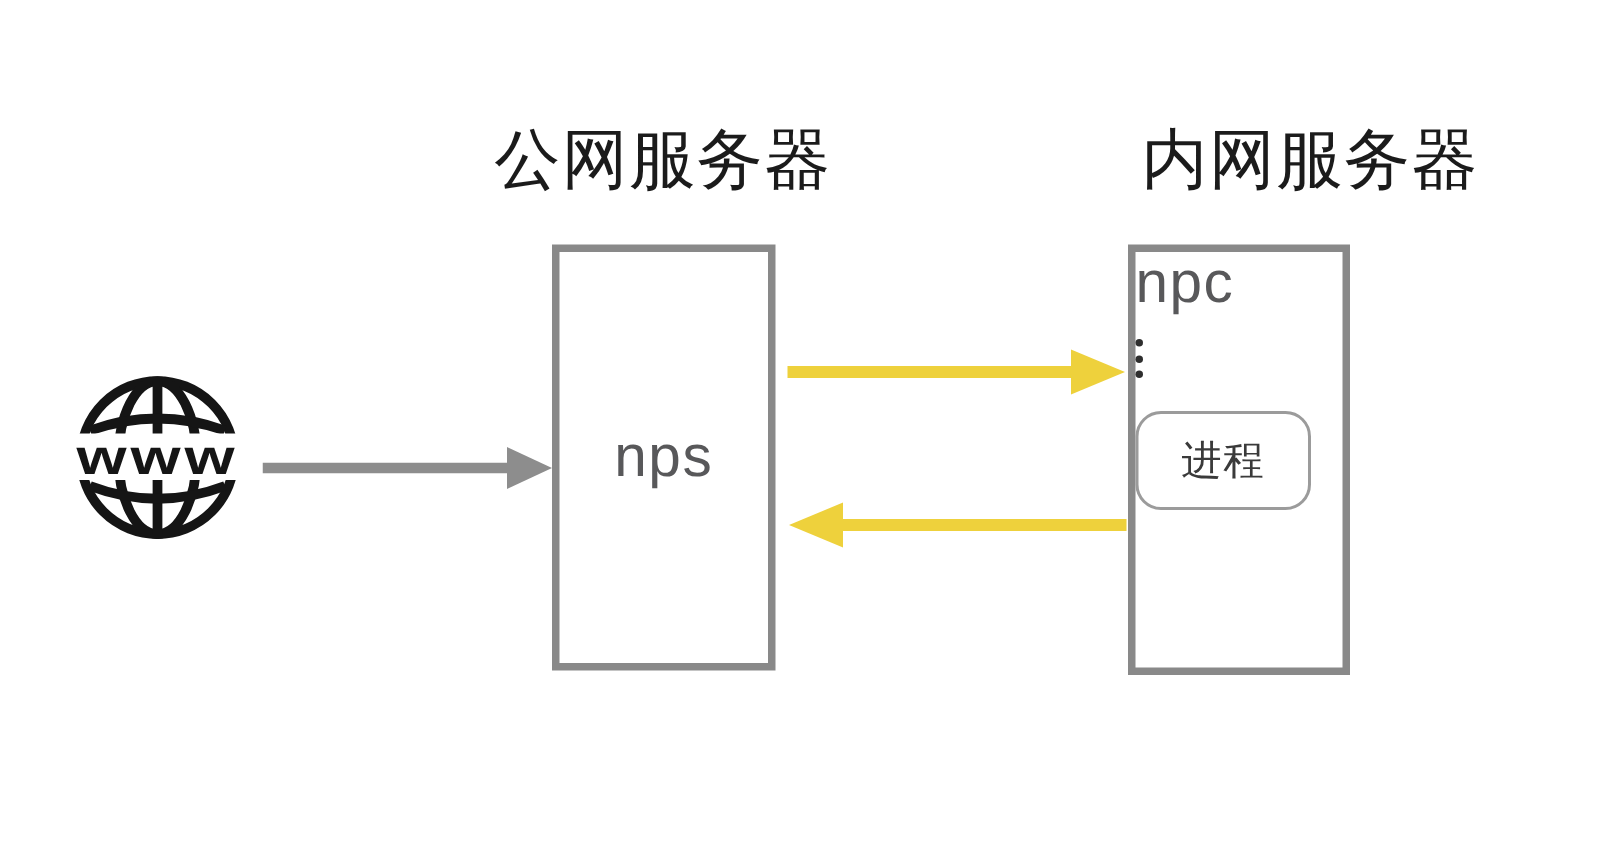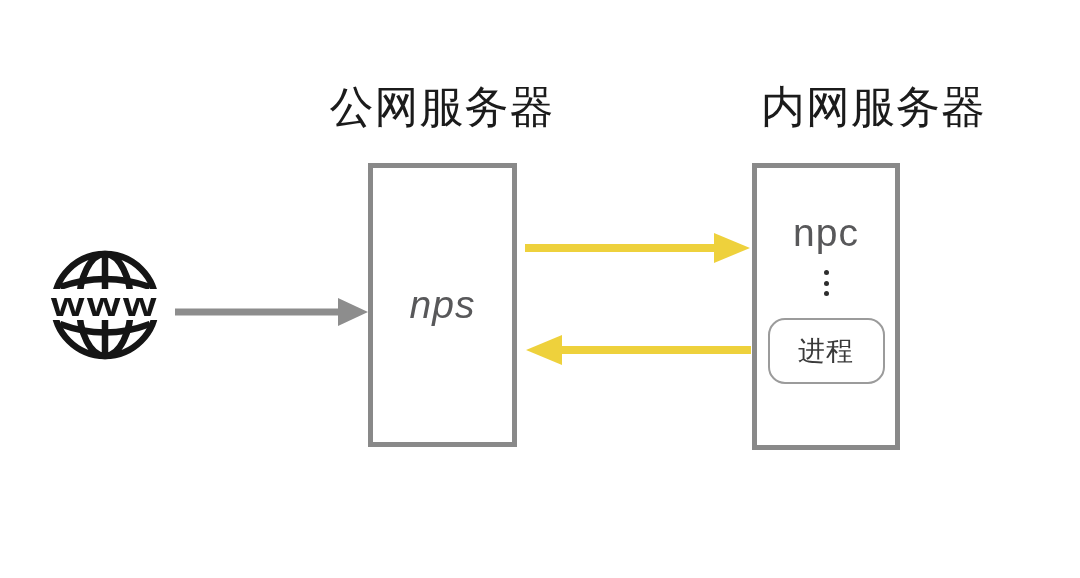--- a/index.html
+++ b/index.html
@@ -35,27 +35,26 @@
   .arrow-yellow-left  { left: 524px; top: 333px; }
 
   .box {
     position: absolute;
     background: #ffffff;
     border: 5px solid #898989;
   }
   .nps-box {
     left: 368px; top: 163px;
     width: 149px; height: 284px;
-    display: flex; align-items: center; justify-content: center; font-style: italic;
+    display: flex; align-items: center; justify-content: center;
   }
   .npc-box {
     left: 752px; top: 163px;
     width: 148px; height: 287px;
-    display: flex; flex-direction: column; align-items: center;
-    padding-top: 44px;
+    display: flex; flex-direction: column; align-items: flex-start;
   }
   .box-label {
     font-size: 39px;
     color: #58585a;
     line-height: 1.1;
     letter-spacing: 1px;
   }
 
   .dots {
     margin-top: 13px;

